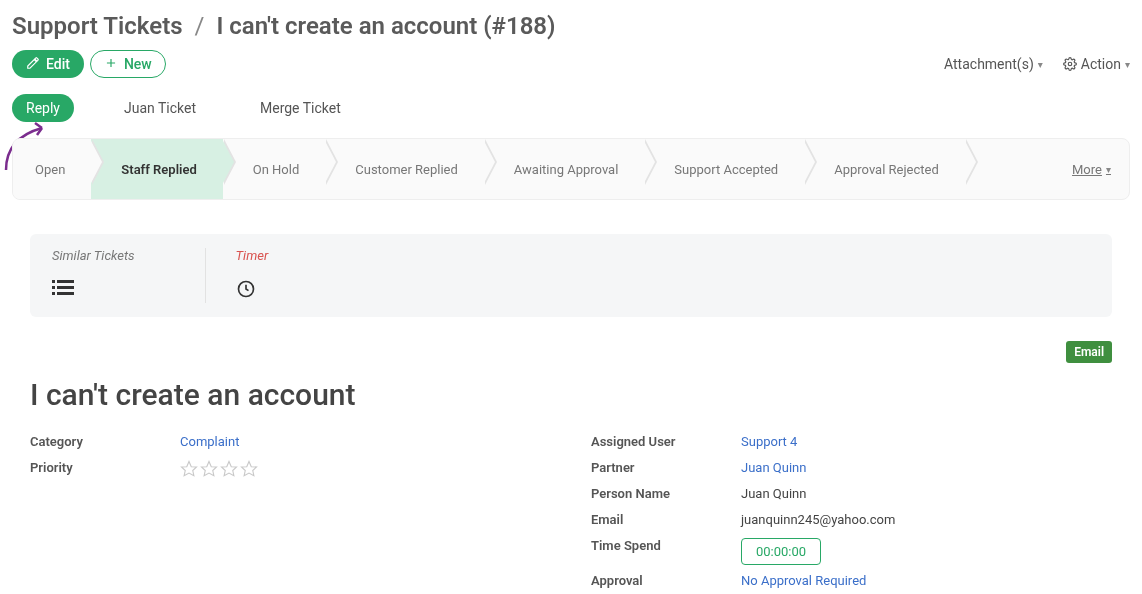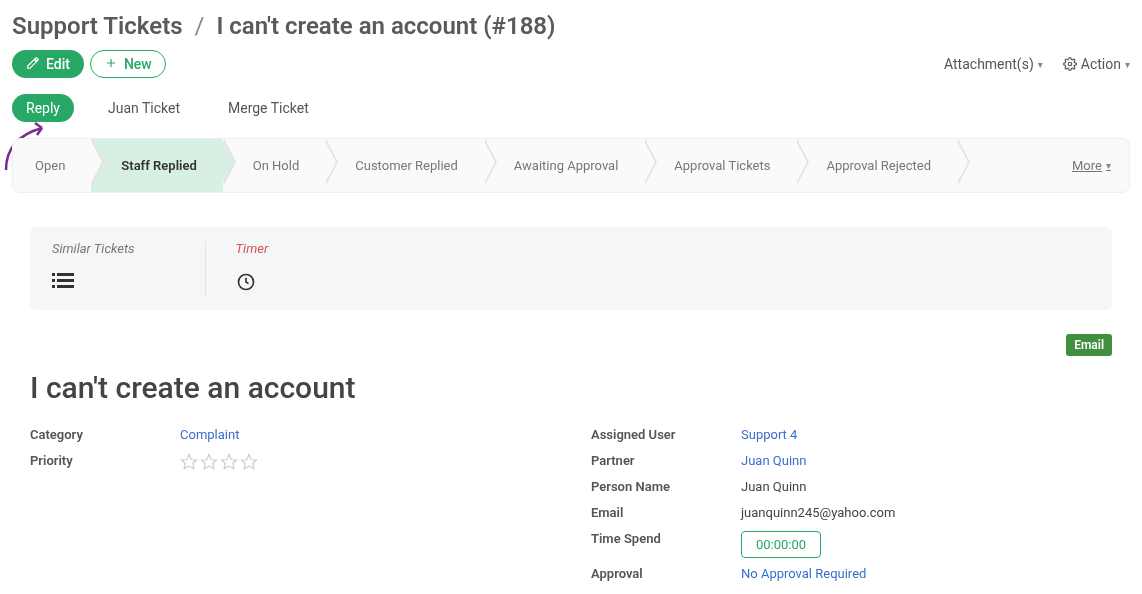--- a/index.html
+++ b/index.html
@@ -27,34 +27,34 @@
     cursor: pointer; border: 1px solid transparent; font-weight:500;
   }
   .btn-primary { background: #28a866; color: #fff; }
   .btn-outline { background: #fff; color: #28a866; border-color: #28a866; }
   .icon-svg { width: 14px; height: 14px; display: inline-block; }
   .right-actions { gap: 20px; color: #555; }
   .r-action { display: inline-flex; align-items: center; gap:4px; cursor:pointer; }
   .caret { font-size:10px; color:#888;}
 
   
-  .sec-tabs { padding: 8px 19px 0 12px; display:flex; gap:20px; }
+  .sec-tabs { padding: 8px 19px 0 12px; display:flex; gap:36px; }
   .sec-tab { padding: 6px 14px; border-radius:14px; color:#555; cursor:pointer; font-size:14px; }
   .sec-tab.active { background:#28a866; color:#fff; }
 
   
   .arrow-wrap { position: relative; height:0; }
   .arrow-svg { position:absolute; left:0; top:-4px; width:60px; height:60px; }
 
   
   .pipeline {
     margin: 16px 12px 0 12px;
     display:flex; align-items:stretch;
     border:1px solid #eee; border-radius:8px;
-    background:#fafafa; height:55px; position:relative;
+    background:#fafafa; height:62px; position:relative;
     overflow:hidden;
   }
   .stage {
     position:relative; flex:0 0 auto;
     padding:0 26px 0 30px;
     display:flex; align-items:center; justify-content:center;
     font-size:13px; color:#777; cursor:pointer;
     background:#fafafa;
   }
   .stage:first-child{padding-left:22px;}
@@ -163,21 +163,21 @@
   </svg>
 </div>
 
 <div class="pipeline" id="pipeline">
 
   <div class="stage">Open</div>
     <div class="stage active">Staff Replied</div>
     <div class="stage">On Hold</div>
     <div class="stage">Customer Replied</div>
     <div class="stage">Awaiting Approval</div>
-    <div class="stage">Approval Tickets</div>
+    <div class="stage">Support Accepted</div>
     <div class="stage">Approval Rejected</div>
     <div class="more">
     <span>More</span>
     <span class="caret">▾</span>
   </div>
 </div>
 
 <div class="card">
   <div class="util-box">
     <div class="util-item">

